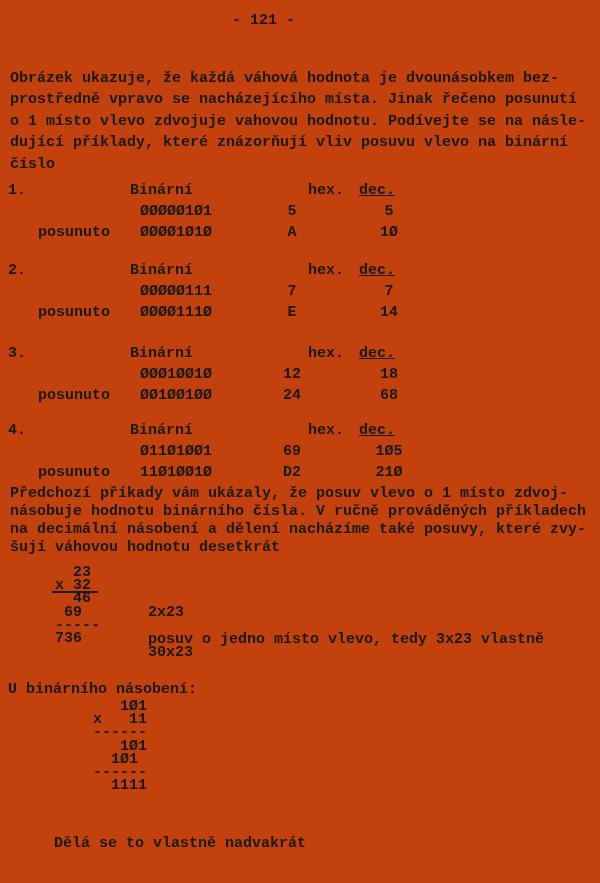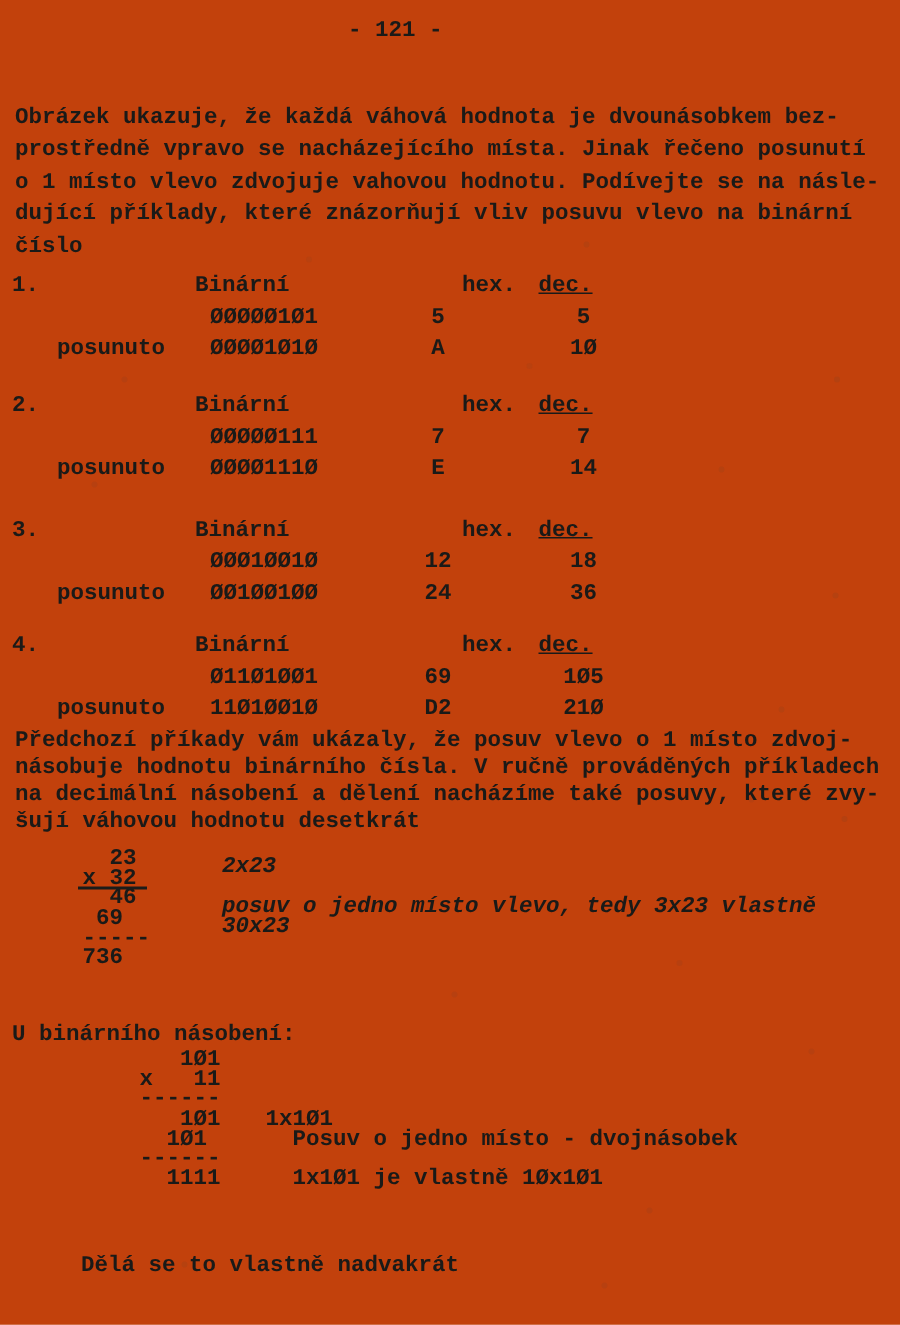--- a/index.html
+++ b/index.html
@@ -102,21 +102,21 @@
     <span class="cell r0 c-num">3.</span>
     <span class="cell r0 c-binh">Binární</span>
     <span class="cell r0 c-hexh">hex.</span>
     <span class="cell r0 c-dech">dec.</span>
     <span class="cell r1 c-bin">ØØØ1ØØ1Ø</span>
     <span class="cell r1 c-hex">12</span>
     <span class="cell r1 c-dec">18</span>
     <span class="cell r2 c-label">posunuto</span>
     <span class="cell r2 c-bin">ØØ1ØØ1ØØ</span>
     <span class="cell r2 c-hex">24</span>
-    <span class="cell r2 c-dec">36</span>
+    <span class="cell r2 c-dec">68</span>
   </div>
 
   <div class="example" style="top:422px;">
     <span class="cell r0 c-num">4.</span>
     <span class="cell r0 c-binh">Binární</span>
     <span class="cell r0 c-hexh">hex.</span>
     <span class="cell r0 c-dech">dec.</span>
     <span class="cell r1 c-bin">Ø11Ø1ØØ1</span>
     <span class="cell r1 c-hex">69</span>
     <span class="cell r1 c-dec">1Ø5</span>
@@ -131,39 +131,32 @@
 na decimální násobení a dělení nacházíme také posuvy, které zvy-
 šují váhovou hodnotu desetkrát</div>
 
   <div class="txt arith" style="left:55px; top:566px;">  23
 x 32
   46
  69
 -----
 736</div>
   <div class="rule" style="left:52px; top:591px; width:46px;"></div>
-  <div class="txt arith" style="left:148px; top:545px;font-style:italic;">
+  <div class="txt arith" style="left:148px; top:580px;">
 
 2x23
 
 posuv o jedno místo vlevo, tedy 3x23 vlastně
 30x23</div>
 
   <div class="txt" style="left:8px; top:670px;margin-top:11px;">U binárního násobení:</div>
 
   <div class="txt arith" style="left:65px; top:700px;margin-left:28px;">   1Ø1
 x   11
 ------
    1Ø1
   1Ø1
 ------
   1111</div>
-  <div class="txt arith" style="left:177px; top:700px;">
-
-
-1x1Ø1
-  Posuv o jedno místo - dvojnásobek
-
-  1x1Ø1 je vlastně 1Øx1Ø1</div>
 
   <div class="txt" style="left:54px; top:835px;">Dělá se to vlastně nadvakrát</div>
 
 </div>
 
 </body></html>

